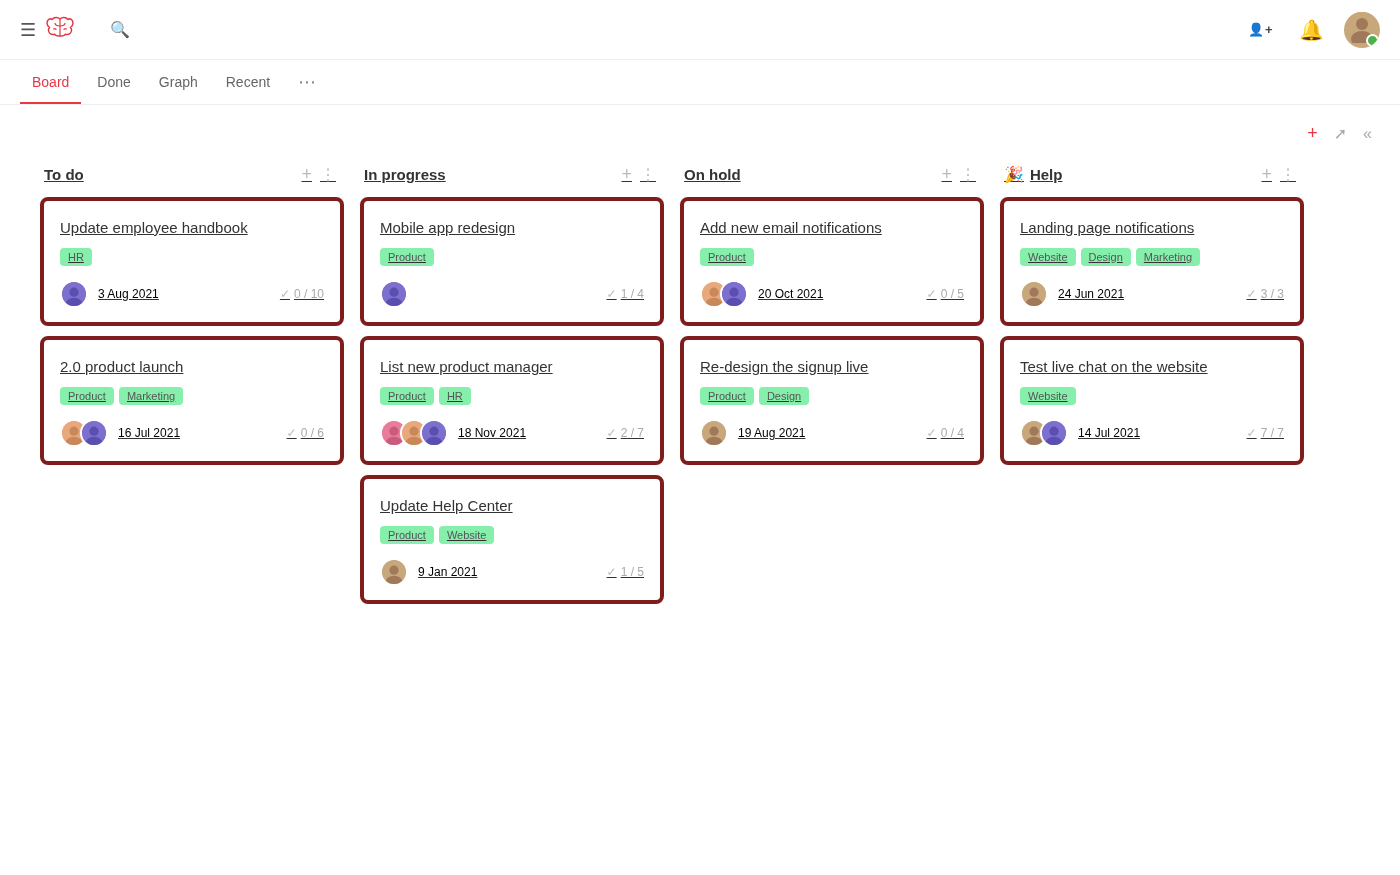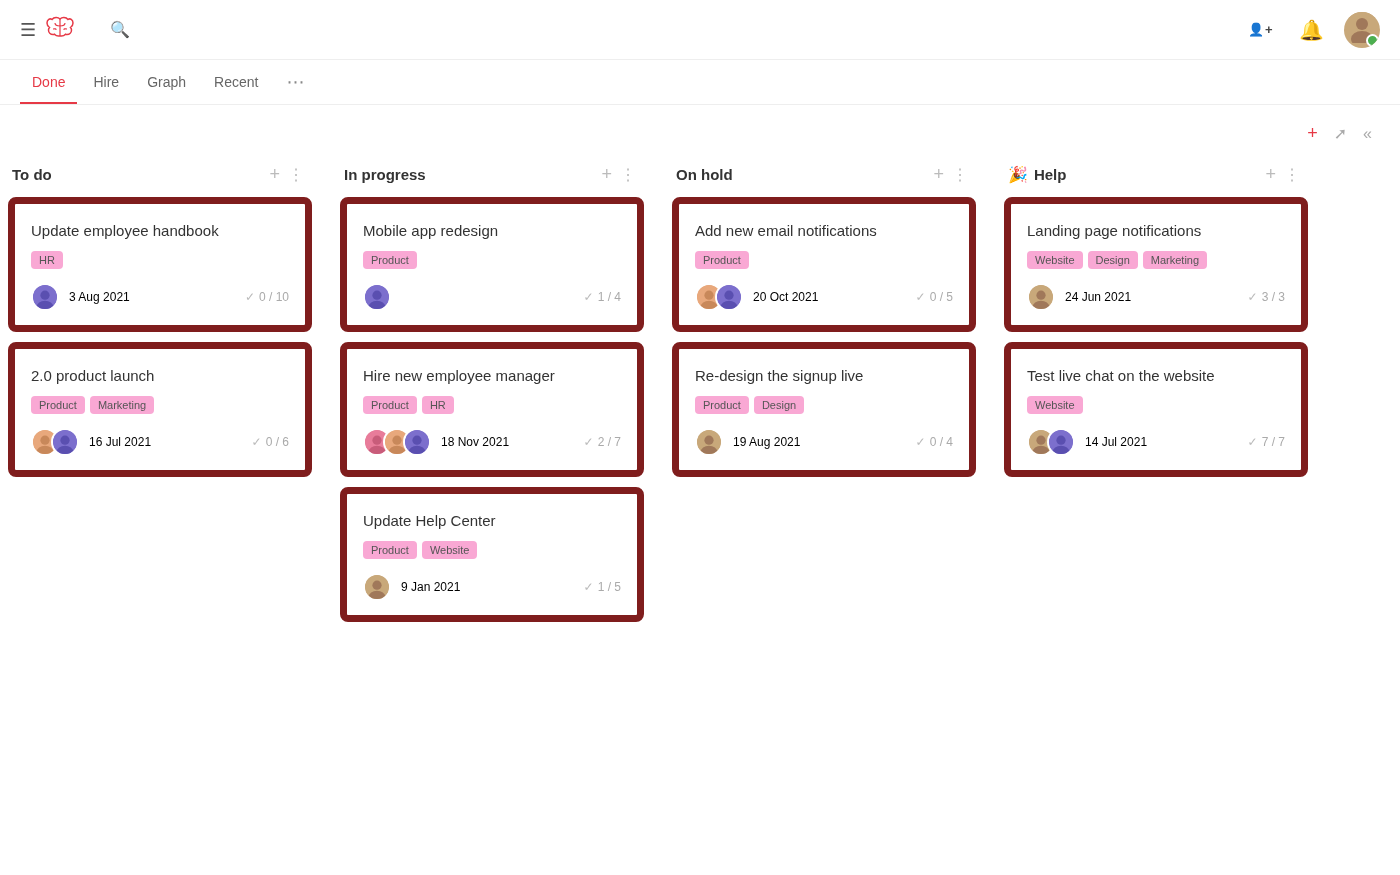--- a/index.html
+++ b/index.html
@@ -75,23 +75,24 @@
       text-transform: uppercase;
       flex: 1;
     }
     .projects-actions { display: flex; align-items: center; gap: 8px; }
     .proj-action-btn { background: none; border: none; cursor: pointer; color: #e63946; font-size: 18px; padding: 2px 4px; }
     .proj-action-btn.gray { color: #aaa; font-size: 16px; }
 
     
     .board {
       display: flex;
-      gap: 12px;
-      padding: 0 0 24px;
+      gap: 0;
+      padding: 0 32px 24px;
       overflow-x: auto;
+      text-decoration: underline;
     }
     .column {
       min-width: 320px;
       max-width: 320px;
       padding: 0 8px;
     }
     .column-header {
       display: flex;
       align-items: center;
       padding: 8px 4px 12px;
@@ -102,31 +103,31 @@
       color: #333;
       flex: 1;
     }
     .column-icon { margin-right: 6px; font-size: 16px; }
     .column-add { background: none; border: none; cursor: pointer; color: #bbb; font-size: 18px; padding: 0 4px; }
     .column-more { background: none; border: none; cursor: pointer; color: #bbb; font-size: 16px; padding: 0 4px; }
 
     
     .card {
       background: #fff;
-      border: 7px solid #7f1d1d;
+      border: 4px solid #7f1d1d;
       border-radius: 8px;
       padding: 18px 16px 14px;
       margin-bottom: 10px;
       cursor: pointer;
       transition: box-shadow 0.15s;
     }
     .card-title { font-size: 15px; font-weight: 500; color: #333; margin-bottom: 12px; }
     .tags { display: flex; flex-wrap: wrap; gap: 5px; margin-bottom: 14px; }
     .tag {
-      background: #f9a8d4;
+      background: #86efac;
       border-radius: 4px;
       padding: 3px 8px;
       font-size: 11px;
       color: #555;
     }
     .card-footer {
       display: flex;
       align-items: center;
     }
     .avatars { display: flex; margin-right: 10px; }
@@ -179,22 +180,22 @@
           <circle cx="16" cy="16" r="16" fill="#c8a87a"></circle>
           <ellipse cx="16" cy="13" rx="6" ry="6" fill="#a0785a"></ellipse>
           <ellipse cx="16" cy="28" rx="11" ry="8" fill="#a0785a"></ellipse>
         </svg>
       </span>
     </div>
   </div>
 </div>
 
 <div class="nav-tabs">
-  <a class="nav-tab active">Done</a>
-  <a class="nav-tab">Hire</a>
+  <a class="nav-tab active">Board</a>
+  <a class="nav-tab">Done</a>
   <a class="nav-tab">Graph</a>
   <a class="nav-tab">Recent</a>
   <span class="nav-more">⋯</span>
 </div>
 
 <div class="projects-header">
   <span class="projects-label"></span>
   <div class="projects-actions">
     <button class="proj-action-btn">+</button>
     <button class="proj-action-btn gray">➚</button>
@@ -284,21 +285,21 @@
             </div>
           </div>
         <span class="card-date"></span>
         <div class="card-tasks">
           <span class="check-icon">✓</span>
           <span>1 / 4</span>
         </div>
       </div>
     </div>
       <div class="card">
-      <div class="card-title">Hire new employee manager</div>
+      <div class="card-title">List new product manager</div>
       <div class="tags">
           <span class="tag">Product</span>
           <span class="tag">HR</span>
         </div>
       <div class="card-footer">
         <div class="avatars">
             <div class="avatar av-pink">
               <svg width="26" height="26" viewBox="0 0 26 26">
     <circle cx="13" cy="13" r="13" fill="#e87c9a"></circle>
     <ellipse cx="13" cy="11" rx="5" ry="5" fill="#c85c7a"></ellipse>

